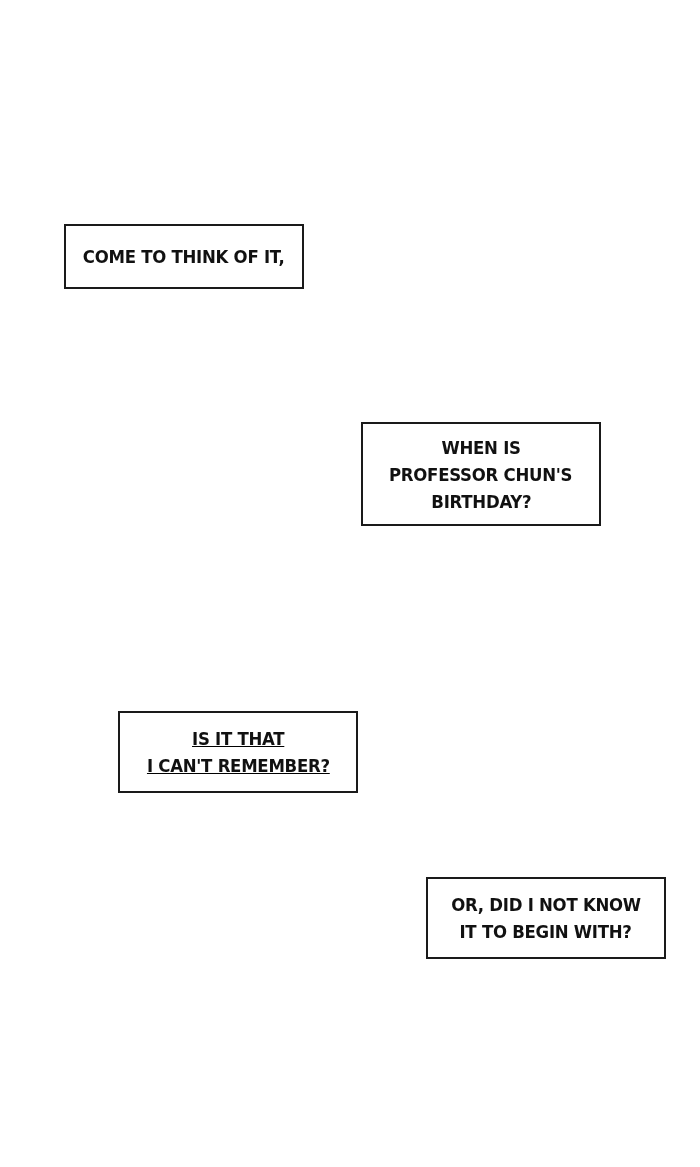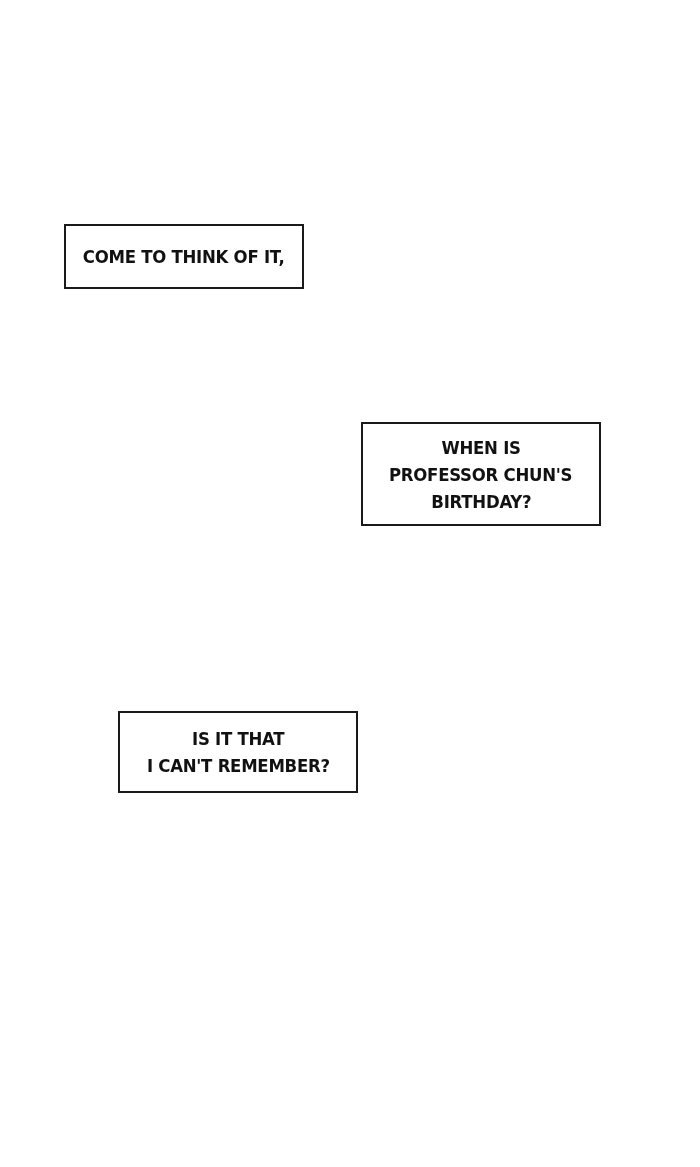--- a/index.html
+++ b/index.html
@@ -40,21 +40,21 @@
       font-weight: bold;
       font-size: 18px;
       line-height: 27px;
       color: #111111;
       letter-spacing: -0.3px;
       white-space: nowrap;
       transform: scaleX(0.92);
     }
     #box-1 { left: 64px;  top: 223px; height: 65px; }
     #box-2 { left: 361px; top: 405px; height: 104px; margin-top: 16px; }
-    #box-3 { left: 118px; top: 710px; height: 82px; }
+    #box-3 { left: 118px; top: 710px; height: 82px; text-decoration: underline; }
     #box-4 { left: 426px; top: 876px; height: 82px; }
   </style>
 </head>
 <body>
 
 <div class="page">
 
   <div class="caption-box" id="box-1">
     <span class="caption-line">COME TO THINK OF IT,</span>
   </div>
@@ -63,14 +63,18 @@
     <span class="caption-line">WHEN IS</span>
     <span class="caption-line">PROFESSOR CHUN'S</span>
     <span class="caption-line">BIRTHDAY?</span>
   </div>
 
   <div class="caption-box" id="box-3">
     <span class="caption-line">IS IT THAT</span>
     <span class="caption-line">I CAN'T REMEMBER?</span>
   </div>
 
+  <div class="caption-box" id="box-4">
+    <span class="caption-line">OR, DID I NOT KNOW</span>
+    <span class="caption-line">IT TO BEGIN WITH?</span>
+  </div>
 
 </div>
 
 </body></html>

